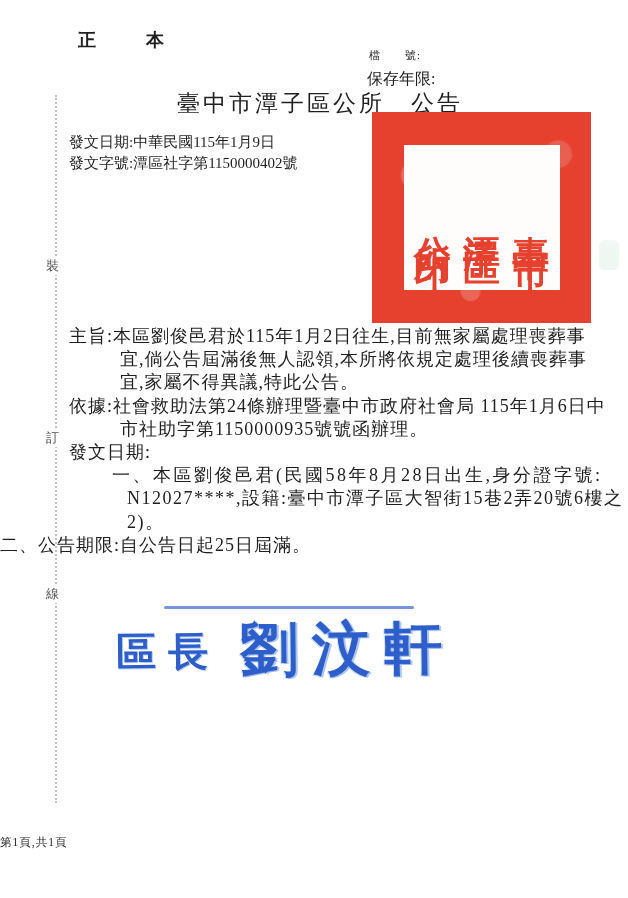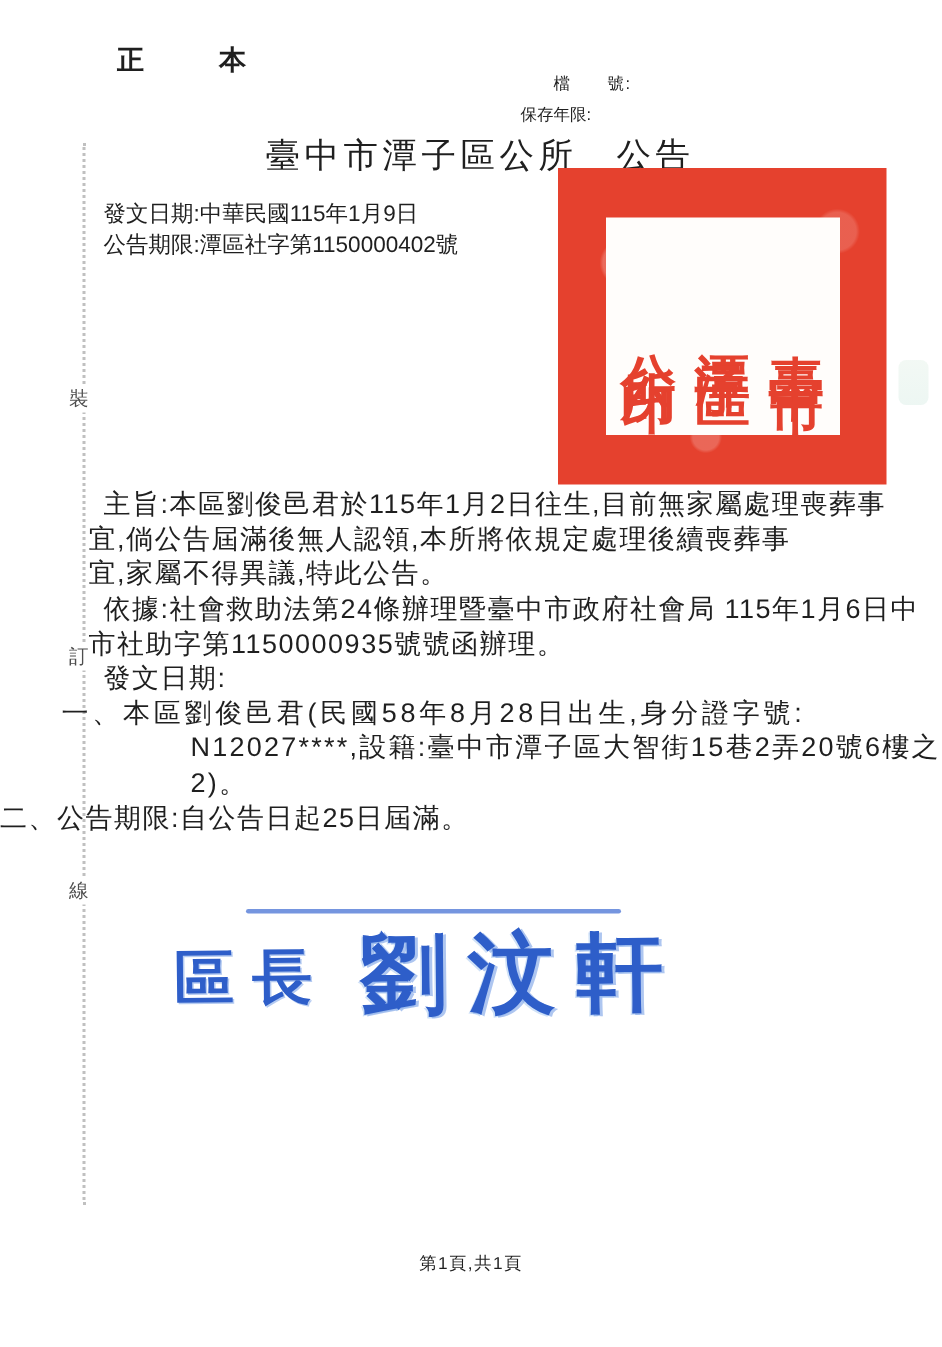--- a/index.html
+++ b/index.html
@@ -1,24 +1,24 @@
 <!DOCTYPE html>
 <html><head>
 <meta charset="utf-8">
 <style>
   html,body{margin:0;padding:0;background:#ffffff;}
   .page{
     position:relative;width:628px;height:898px;background:#ffffff;
-    font-family:Liberation Sans, sans-serif;color:#1f1f1f;
+    font-family:Liberation Serif, serif;color:#1f1f1f;
     overflow:hidden;
   }
   
   .copy-label{position:absolute;left:78px;top:28px;font-size:18px;letter-spacing:16px;font-weight:bold;}
   .file-no{position:absolute;left:369px;top:48px;font-size:11px;letter-spacing:1px;}
-  .retention{position:absolute;left:347px;top:69px;font-size:11px;}
+  .retention{position:absolute;left:367px;top:69px;font-size:16px;}
   .doc-title{position:absolute;top:88px;left:0;width:640px;text-align:center;font-size:23px;letter-spacing:3px;}
   
   .meta{position:absolute;left:69px;top:132px;font-size:15px;line-height:21px;}
   .meta div{white-space:nowrap;}
   
   .seal{
     position:absolute;left:372px;top:112px;width:219px;height:211px;
     background:#e5412e;
     background-image:
       radial-gradient(circle at 20% 30%, rgba(255,255,255,.22) 0 6%, transparent 7%),
@@ -39,53 +39,53 @@
   
   .binding-line{position:absolute;left:55px;top:95px;height:708px;width:0;border-left:2px dotted #c0c0c0;}
   .bind-mark{position:absolute;left:46px;font-size:13px;color:#4e4e4e;background:#fff;}
   .bind-mark.m0{top:257px;}
   .bind-mark.m1{top:429px;}
   .bind-mark.m2{top:585px;}
   
   .body-block{position:absolute;left:0;top:324px;width:501px;}
   .bline{height:23.2px;font-size:18px;letter-spacing:1px;white-space:nowrap;}
   .bline.label{padding-left:69px;}
-  .bline.cont{padding-left:59px;}
-  .bline.item{padding-left:41px;letter-spacing:2.5px;}
+  .bline.cont{padding-left:120px;}
+  .bline.item{padding-left:112px;letter-spacing:2.5px;}
   .bline.item2{letter-spacing:1px;}
   .bline.icont{padding-left:127px;letter-spacing:1.5px;}
   
   .signature{position:absolute;left:90px;top:606px;color:#2e5ec9;margin-left:26px;}
   .sig-rule{width:250px;height:3px;background:#5d83d9;margin-left:48px;opacity:.85;border-radius:2px;}
   .sig-row{display:flex;align-items:center;gap:20px;transform:rotate(-0.6deg);margin-top:2px;}
   .sig-title{font-size:40px;font-weight:bold;letter-spacing:12px;
     text-shadow:1px 1px 0 rgba(120,160,230,.55);}
   .sig-name{font-size:58px;font-weight:bold;letter-spacing:14px;
     text-shadow:2px 1px 0 rgba(120,160,230,.6), -1px 1px 0 rgba(160,195,240,.5);}
   
-  .footer{position:absolute;top:835px;left:0;width:628px;text-align:center;font-size:11.5px;letter-spacing:1px;}
+  .footer{position:absolute;top:835px;left:0;width:628px;font-size:11.5px;letter-spacing:1px;}
   
   .smudge{position:absolute;left:599px;top:240px;width:20px;height:30px;
     background:linear-gradient(180deg,#e3f1e7,#d7ece4);opacity:.45;border-radius:5px;}
 </style>
 </head>
 <body>
 
 <div class="page">
 
   <div class="copy-label">正　本</div>
 
   <div class="file-no">檔　　號:</div>
   <div class="retention">保存年限:</div>
 
   <div class="doc-title">臺中市潭子區公所　公告</div>
 
   <div class="meta">
     <div>發文日期:中華民國115年1月9日</div>
-    <div>公告期限:潭區社字第1150000402號</div>
+    <div>發文字號:潭區社字第1150000402號</div>
   </div>
 
   <div class="seal">
     <div class="seal-inner">
       <div class="seal-col">臺中市</div>
       <div class="seal-col">潭子區</div>
       <div class="seal-col">公所印</div>
     </div>
   </div>
 

